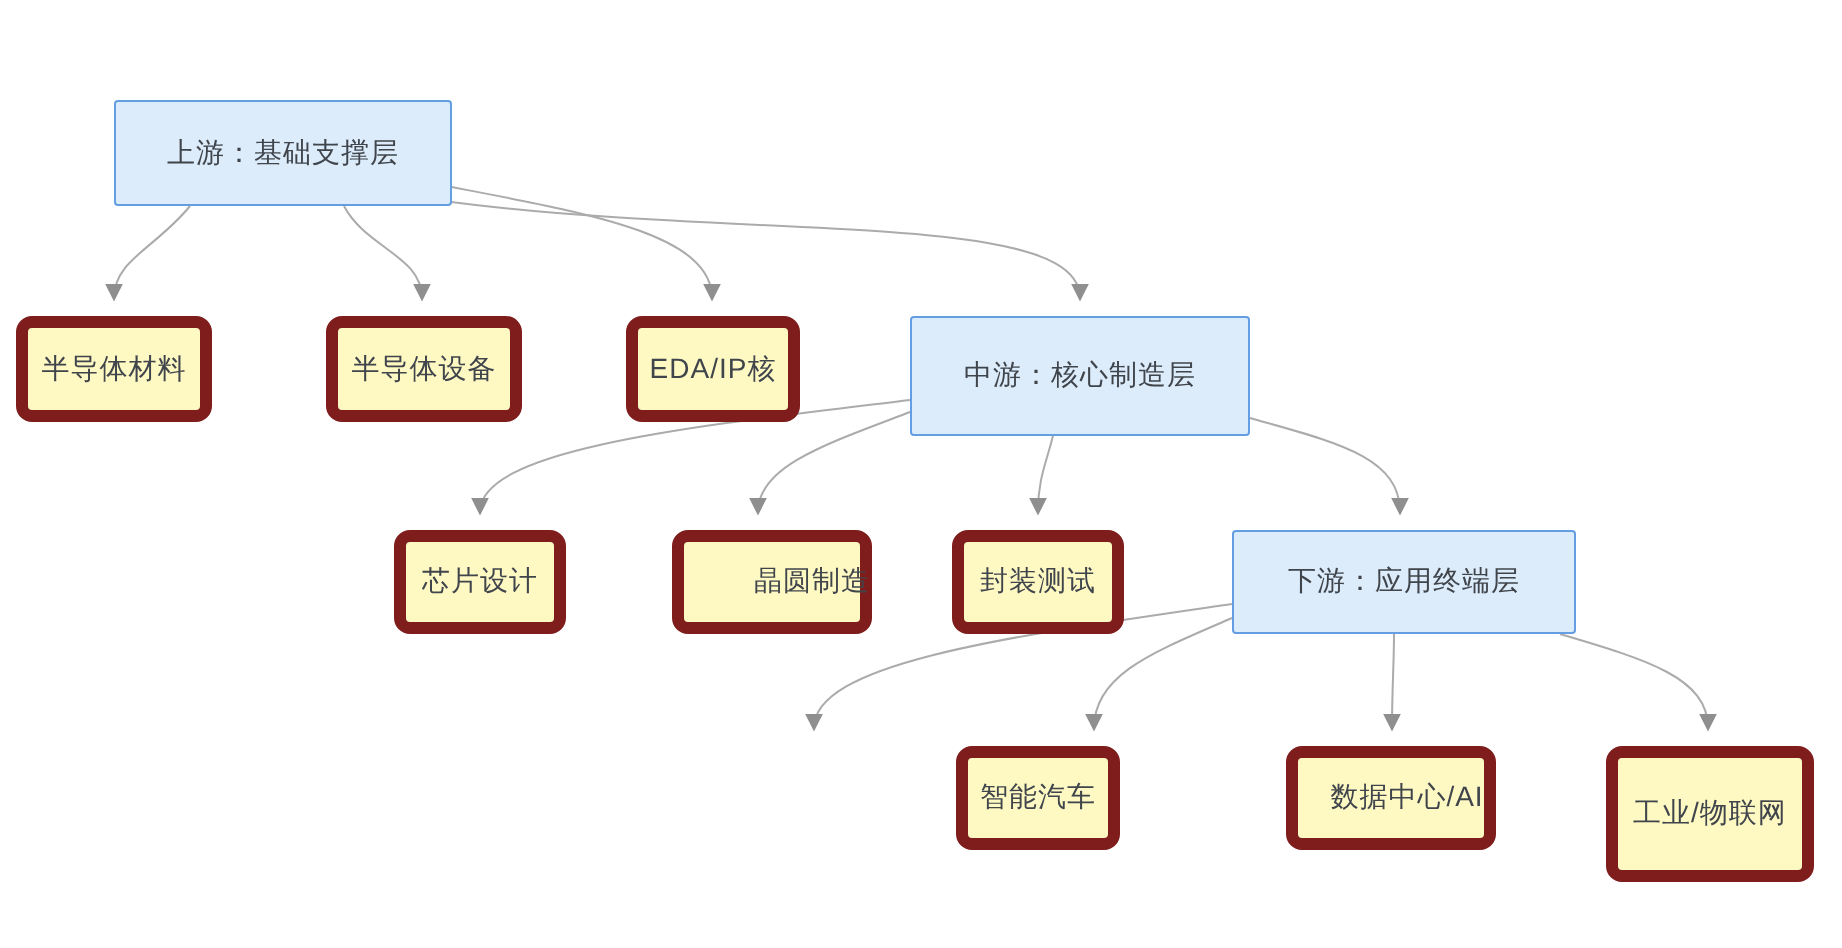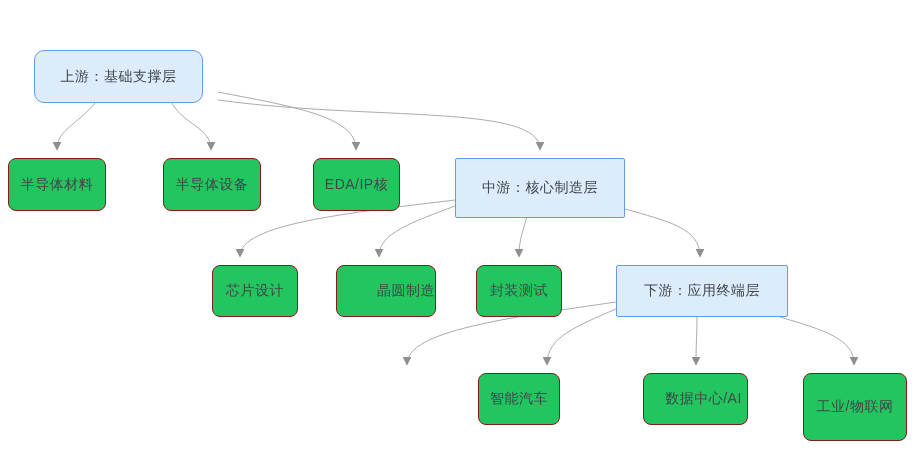--- a/index.html
+++ b/index.html
@@ -22,22 +22,22 @@
     height: 474px;
   }
   .node {
     position: absolute;
     box-sizing: border-box;
     display: flex;
     align-items: center;
     justify-content: center;
     font-size: 14px;
     color: #40454c;
-    background: #22c55e;
-    border: 1px solid #7f1d1d;
+    background: #fef9c3;
+    border: 6px solid #7f1d1d;
     border-radius: 8px;
     white-space: nowrap;
     cursor: default;
     letter-spacing: 0.5px;
   }
   .node.layer {
     background: #dcecfb;
     border: 1px solid #639ee3;
     border-radius: 2px;
   }
@@ -62,31 +62,31 @@
       <path d="M 455 206 C 413 222, 379 233, 379 256" marker-end="url(#arrow)"></path>
       <path d="M 528 211 C 525 228, 519 236, 519 256" marker-end="url(#arrow)"></path>
       <path d="M 625 209 C 667 221, 700 228, 700 256" marker-end="url(#arrow)"></path>
       <path d="M 616 302 C 506 318, 407 331, 407 364" marker-end="url(#arrow)"></path>
       <path d="M 616 309 C 577 326, 547 337, 547 364" marker-end="url(#arrow)"></path>
       <path d="M 697 317 C 697 332, 696 344, 696 364" marker-end="url(#arrow)"></path>
       <path d="M 780 317 C 824 330, 854 339, 854 364" marker-end="url(#arrow)"></path>
     </g>
   </svg>
 
-  <div class="node layer" style="left:34px;  top:50px;  width:169px; height:53px;border-radius:10px;">上游：基础支撑层</div>
+  <div class="node layer" style="left:57px;  top:50px;  width:169px; height:53px;">上游：基础支撑层</div>
 
   <div class="node" style="left:8px;   top:158px; width:98px;  height:53px;">半导体材料</div>
 
   <div class="node" style="left:163px; top:158px; width:98px;  height:53px;">半导体设备</div>
 
   <div class="node" style="left:313px; top:158px; width:87px;  height:53px;">EDA/IP核</div>
 
   <div class="node layer" style="left:455px; top:158px; width:170px; height:60px;font-family:Liberation Serif, serif;">中游：核心制造层</div>
 
-  <div class="node" style="left:212px; top:265px; width:86px;  height:52px;text-align:right;">芯片设计</div>
+  <div class="node" style="left:197px; top:265px; width:86px;  height:52px;text-align:right;">芯片设计</div>
 
   <div class="node" style="left:336px; top:265px; width:100px;  height:52px;padding-left:40px;">晶圆制造</div>
 
   <div class="node" style="left:476px; top:265px; width:86px;  height:52px;">封装测试</div>
 
   <div class="node layer" style="left:616px; top:265px; width:172px; height:52px;">下游：应用终端层</div>
 
 
   <div class="node" style="left:478px; top:373px; width:82px;  height:52px;">智能汽车</div>
 

